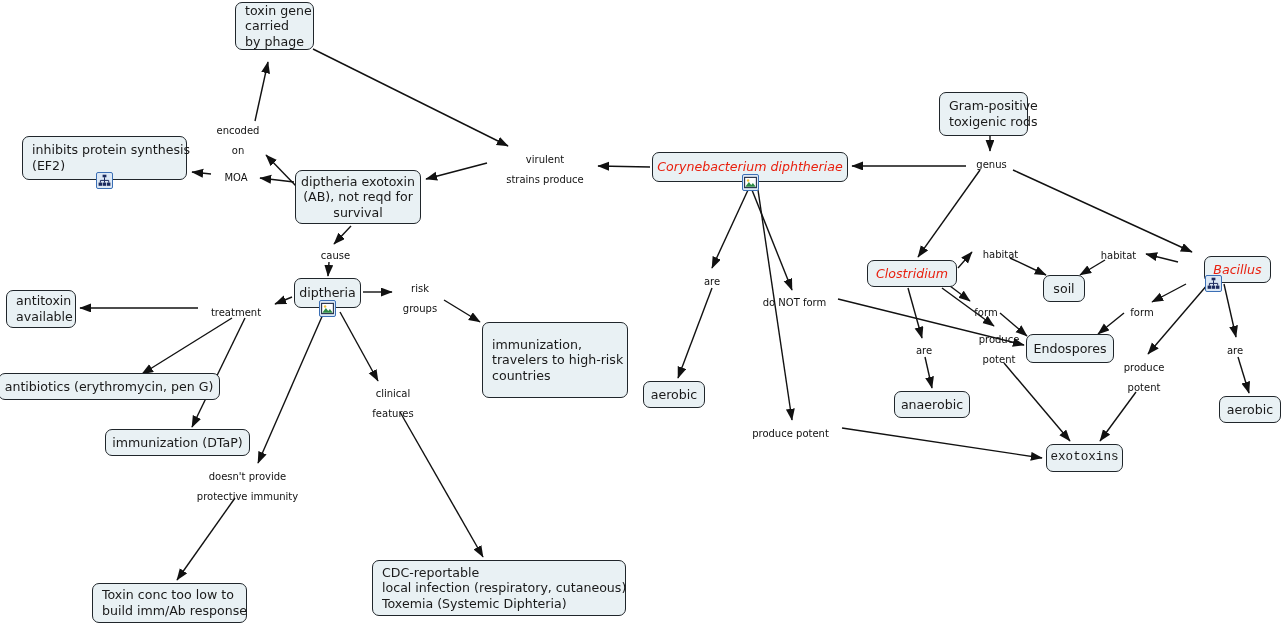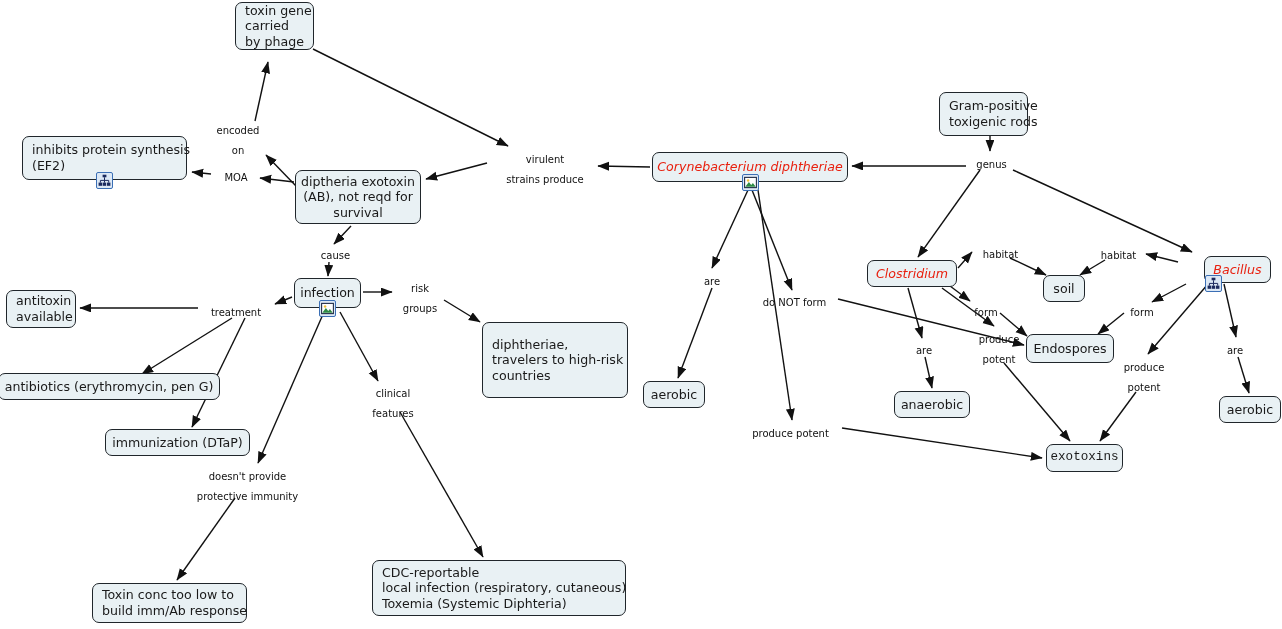--- a/index.html
+++ b/index.html
@@ -134,31 +134,31 @@
 
   <div id="node-layer">
       <div class="node left" style="left: 235px; top: 2px; width: 79px; height: 48px;"><span class="txt">toxin gene
 carried
 by phage</span></div>
       <div class="node left" style="left: 22px; top: 136px; width: 165px; height: 44px;"><span class="txt">inhibits protein synthesis
 (EF2)</span></div>
       <div class="node" style="left: 295px; top: 170px; width: 126px; height: 54px;"><span class="txt">diptheria exotoxin
 (AB), not reqd for
 survival</span></div>
-      <div class="node" style="left: 294px; top: 278px; width: 67px; height: 30px;"><span class="txt">infection</span></div>
+      <div class="node" style="left: 294px; top: 278px; width: 67px; height: 30px;"><span class="txt">diptheria</span></div>
       <div class="node left" style="left: 6px; top: 290px; width: 70px; height: 38px;"><span class="txt">antitoxin
 available</span></div>
       <div class="node" style="left: -2px; top: 373px; width: 222px; height: 27px;"><span class="txt">antibiotics (erythromycin, pen G)</span></div>
       <div class="node" style="left: 105px; top: 429px; width: 145px; height: 27px;"><span class="txt">immunization (DTaP)</span></div>
       <div class="node left" style="left: 92px; top: 583px; width: 155px; height: 40px;"><span class="txt">Toxin conc too low to
 build imm/Ab response</span></div>
       <div class="node left" style="left: 372px; top: 560px; width: 254px; height: 56px;"><span class="txt">CDC-reportable
 local infection (respiratory, cutaneous)
 Toxemia (Systemic Diphteria)</span></div>
-      <div class="node left" style="left: 482px; top: 322px; width: 146px; height: 76px;"><span class="txt">diphtheriae,
+      <div class="node left" style="left: 482px; top: 322px; width: 146px; height: 76px;"><span class="txt">immunization,
 travelers to high-risk
 countries</span></div>
       <div class="node" style="left: 643px; top: 381px; width: 62px; height: 27px;"><span class="txt">aerobic</span></div>
       <div class="node species" style="left: 652px; top: 152px; width: 196px; height: 30px;"><span class="txt">Corynebacterium diphtheriae</span></div>
       <div class="node left" style="left: 939px; top: 69px; width: 89px; height: 44px; margin-top: 23px;"><span class="txt">Gram-positive
 toxigenic rods</span></div>
       <div class="node species" style="left: 867px; top: 260px; width: 90px; height: 27px;"><span class="txt">Clostridium</span></div>
       <div class="node" style="left: 1043px; top: 275px; width: 42px; height: 27px;"><span class="txt">soil</span></div>
       <div class="node species" style="left: 1180px; top: 256px; width: 67px; height: 27px; margin-left: 24px;"><span class="txt">Bacillus</span></div>
       <div class="node" style="left: 1026px; top: 334px; width: 88px; height: 29px; align-items: center;"><span class="txt">Endospores</span></div>

